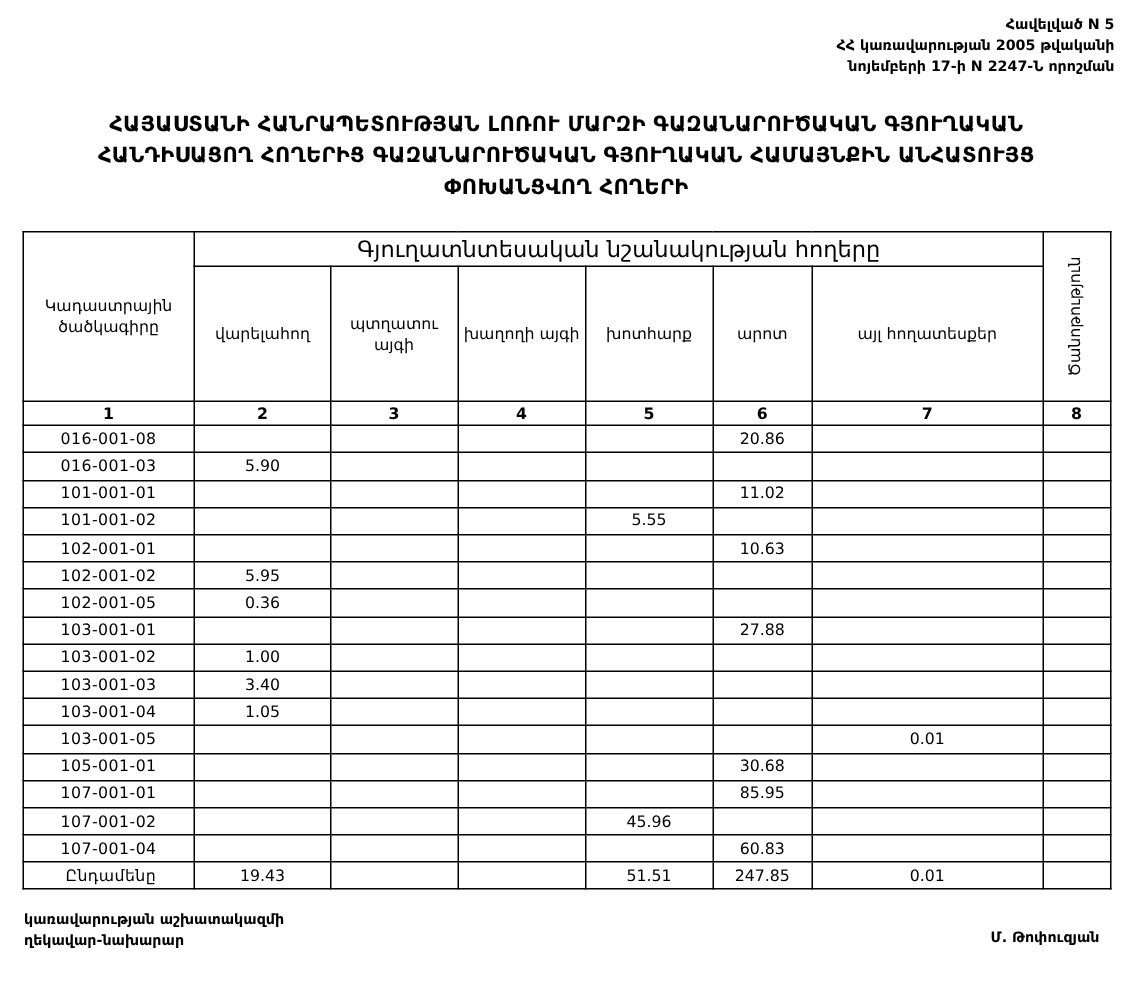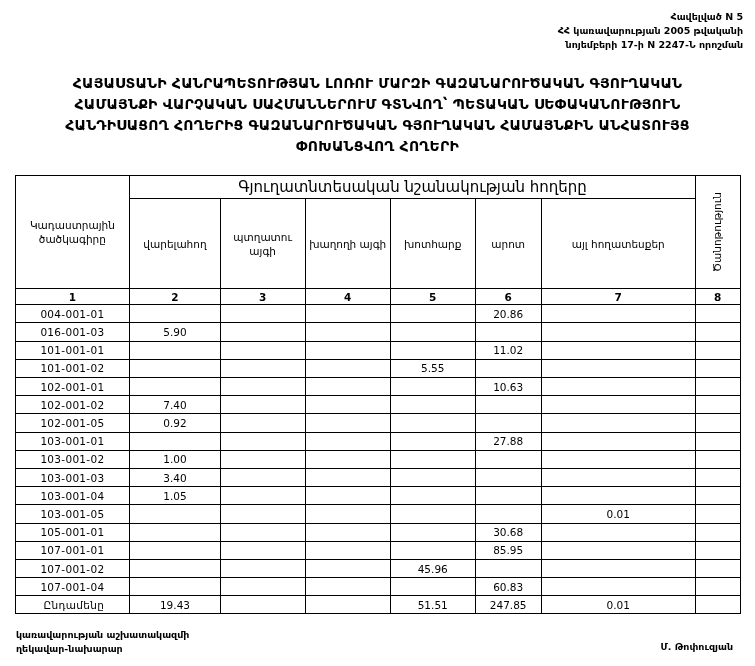--- a/index.html
+++ b/index.html
@@ -124,21 +124,20 @@
 <div class="page">
 
   <div class="doc-header">
     <div>Հավելված N 5</div>
     <div>ՀՀ կառավարության 2005 թվականի</div>
     <div>նոյեմբերի 17-ի N 2247-Ն որոշման</div>
   </div>
 
   <div class="doc-title">
     <div>ՀԱՅԱՍՏԱՆԻ ՀԱՆՐԱՊԵՏՈՒԹՅԱՆ ԼՈՌՈՒ ՄԱՐԶԻ ԳԱԶԱՆԱՐՈՒԾԱԿԱՆ ԳՅՈՒՂԱԿԱՆ</div>
-    <div>ՀԱՄԱՅՆՔԻ ՎԱՐՉԱԿԱՆ ՍԱՀՄԱՆՆԵՐՈՒՄ ԳՏՆՎՈՂ՝ ՊԵՏԱԿԱՆ ՍԵՓԱԿԱՆՈՒԹՅՈՒՆ</div>
     <div>ՀԱՆԴԻՍԱՑՈՂ ՀՈՂԵՐԻՑ ԳԱԶԱՆԱՐՈՒԾԱԿԱՆ ԳՅՈՒՂԱԿԱՆ ՀԱՄԱՅՆՔԻՆ ԱՆՀԱՏՈՒՅՑ</div>
     <div>ՓՈԽԱՆՑՎՈՂ ՀՈՂԵՐԻ</div>
   </div>
 
   <table class="main">
     <colgroup>
       <col style="width:108px">
       <col style="width:85px">
       <col style="width:80px">
       <col style="width:80px">
@@ -185,21 +184,21 @@
         <td>3</td>
         <td>4</td>
         <td>5</td>
         <td>6</td>
         <td>7</td>
         <td>8</td>
       </tr>
     </thead>
     <tbody>
       <tr>
-        <td class="code">004-001-01</td>
+        <td class="code">016-001-08</td>
         <td></td>
         <td></td>
         <td></td>
         <td></td>
         <td>20.86</td>
         <td></td>
         <td></td>
       </tr>
       <tr>
         <td class="code">016-001-03</td>
@@ -236,31 +235,31 @@
         <td></td>
         <td></td>
         <td></td>
         <td></td>
         <td>10.63</td>
         <td></td>
         <td></td>
       </tr>
       <tr>
         <td class="code">102-001-02</td>
-        <td>7.40</td>
+        <td>5.95</td>
         <td></td>
         <td></td>
         <td></td>
         <td></td>
         <td></td>
         <td></td>
       </tr>
       <tr>
         <td class="code">102-001-05</td>
-        <td>0.92</td>
+        <td>0.36</td>
         <td></td>
         <td></td>
         <td></td>
         <td></td>
         <td></td>
         <td></td>
       </tr>
       <tr>
         <td class="code">103-001-01</td>
         <td></td>

